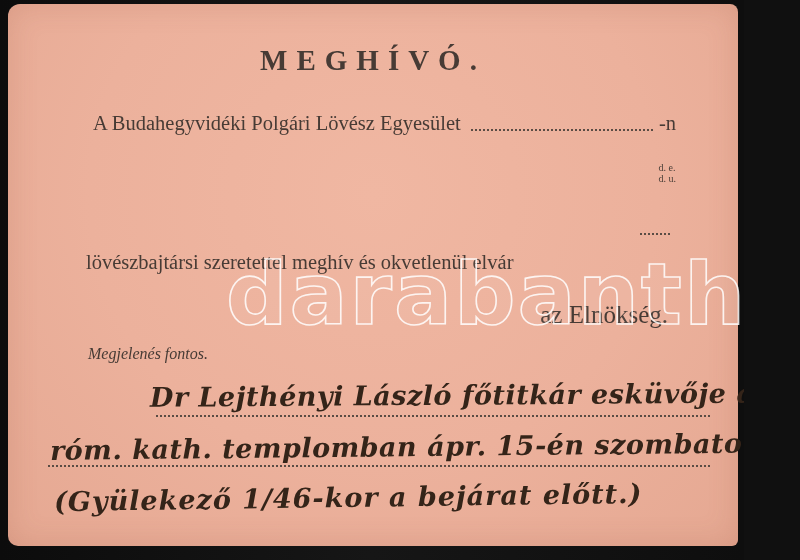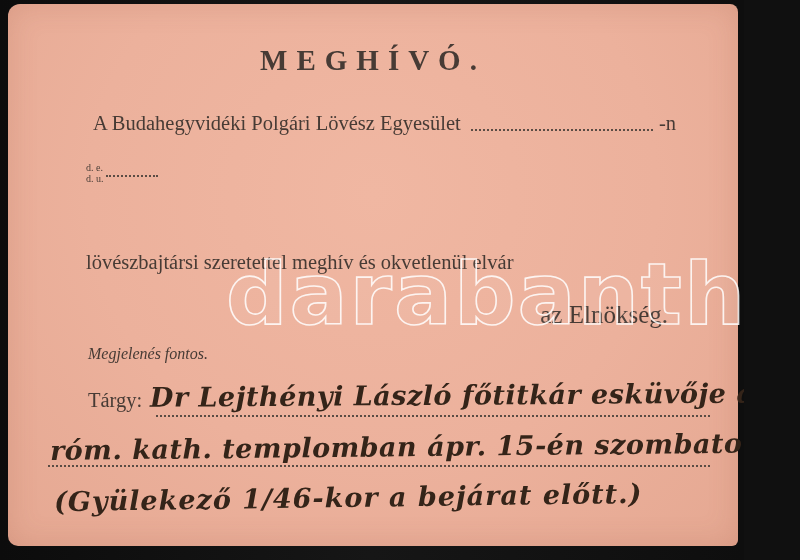--- a/index.html
+++ b/index.html
@@ -49,21 +49,21 @@
     white-space: nowrap;
   }
   .leader {
     flex: 1 1 auto;
     border-bottom: 2px dotted #5a4c44;
     margin: 0 6px 4px 10px;
     min-width: 30px;
   }
   .leader.short { flex: 0 0 52px; margin-left: 2px; }
   .l1 { top: 108px; margin-left: 7px; }
-  .l2 { top: 155px; }
+  .l2 { top: 155px; flex-direction: column; }
   .l2 .spread { word-spacing: 12px; }
   .l3 { top: 201px; }
   .l4 { top: 247px; }
   .deu {
     display: inline-block;
     font-size: 10px;
     line-height: 11px;
     color: #4a3e37;
     transform: translateY(3px);
   }
@@ -173,23 +173,20 @@
 
 
     <div class="bodyline l4">
       <span>lövészbajtársi szeretettel meghív és okvetlenül elvár</span>
     </div>
 
     <div class="signature">az Elnökség.</div>
 
     <div class="note">Megjelenés fontos.</div>
 
-    <div class="subject-row">
-      <span class="subject-label">Tárgy:</span>
-    </div>
     <div class="dotline1"></div>
     <div class="dotline2"></div>
 
     <div class="hand hw1">Dr Lejthényi László főtitkár esküvője a városmajori</div>
     <div class="hand hw2">róm. kath. templomban ápr. 15-én szombaton d. u. 1/26-kor.</div>
     <div class="hand hw3">(Gyülekező 1/46-kor a bejárat előtt.)</div>
 
     <div class="watermark">darabanth</div>
 
   </div>

